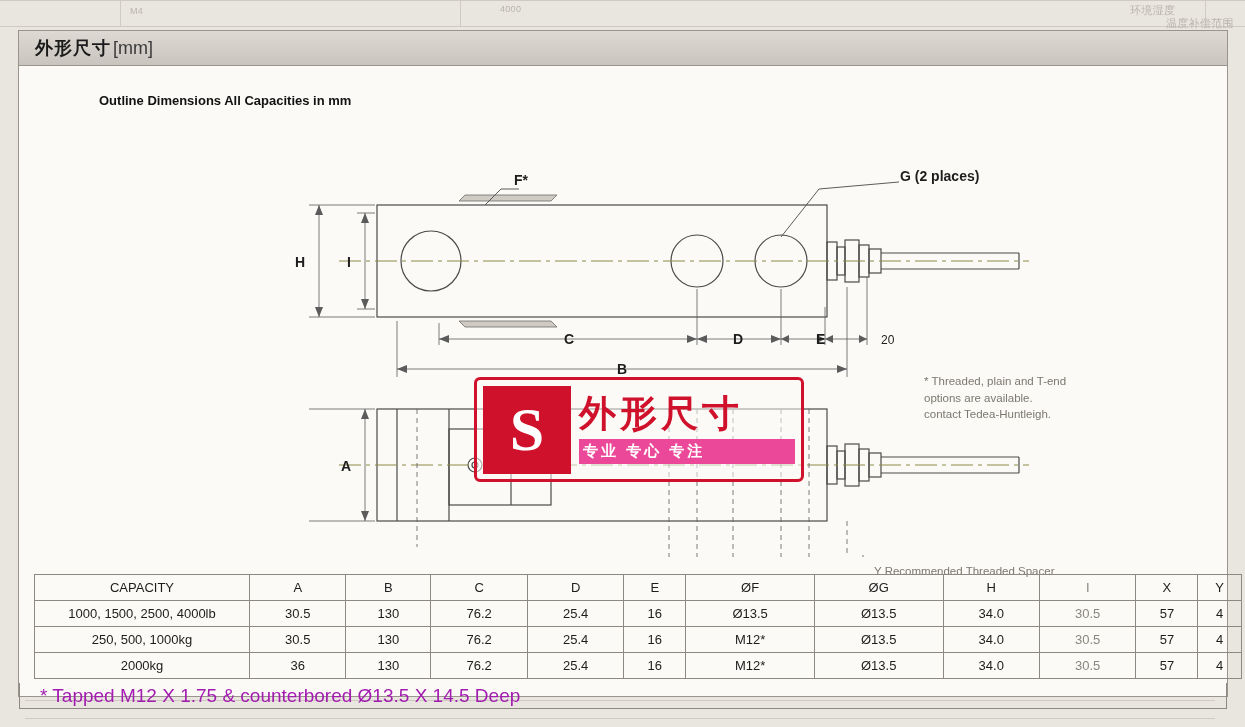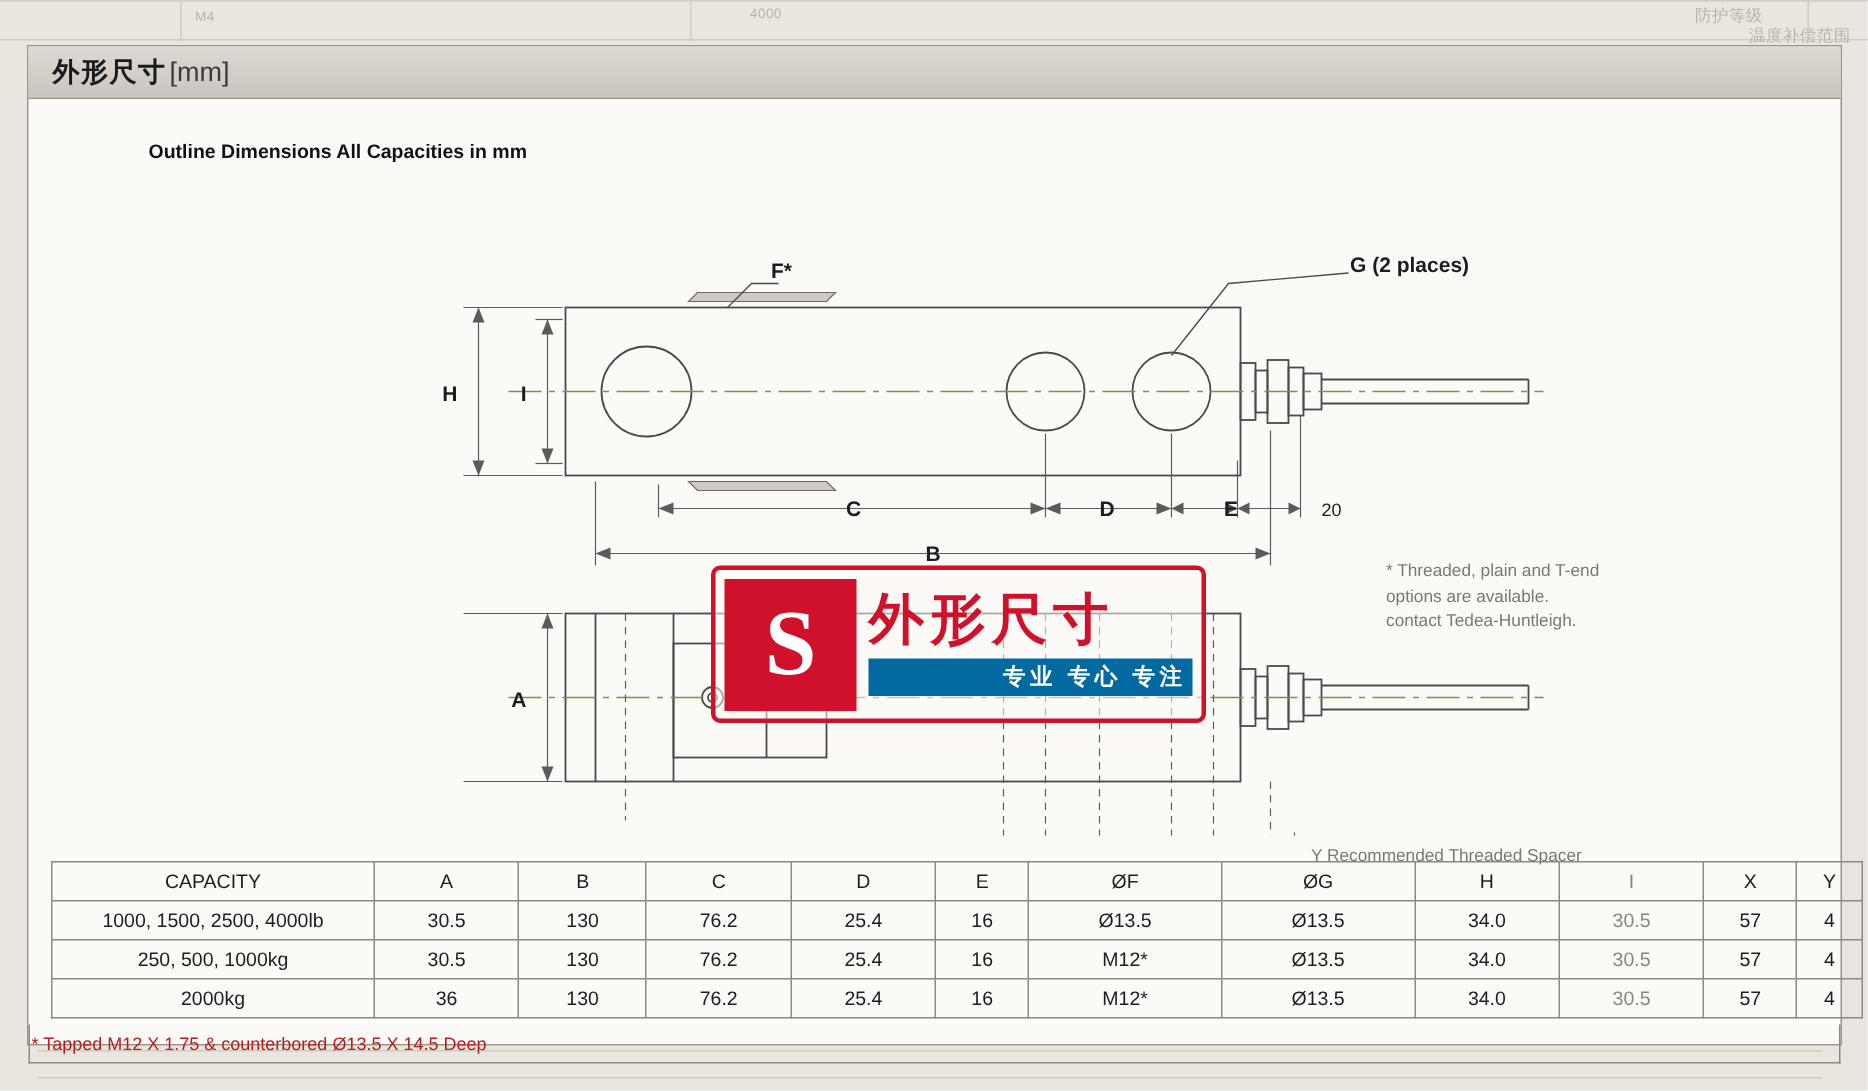--- a/index.html
+++ b/index.html
@@ -55,22 +55,22 @@
     width:88px;height:88px;background:#d0112b;color:#fff;
     font-family:"Liberation Serif",serif;font-weight:bold;font-size:62px;
     display:flex;align-items:center;justify-content:center;flex:0 0 auto;
   }
   .wm-right{flex:1;display:flex;flex-direction:column;justify-content:center;padding-left:8px;}
   .wm-main{
     font-family:"Liberation Serif",serif;font-size:37px;font-weight:bold;
     color:#d0112b;letter-spacing:4px;line-height:1.05;
   }
   .wm-bar{
-    margin-top:5px;background:#0369a1;color:#fff;font-size:15px;font-weight:bold;
-    letter-spacing:3px;padding:3px 4px;text-align:right;
+    margin-top:5px;background:#ec4899;color:#fff;font-size:15px;font-weight:bold;
+    letter-spacing:3px;padding:3px 4px;text-align:left;
   }
 
   
   .note{
     position:absolute;left:905px;top:296px;width:250px;
     font-size:11.5px;color:#7c7870;line-height:1.45;
   }
   .spacer-note{
     position:absolute;left:855px;top:488px;font-size:11.5px;color:#7c7870;
   }
@@ -84,35 +84,35 @@
     border:1px solid #8d8881;text-align:center;height:25px;padding:0 2px;
     font-weight:normal;
   }
   table.dims th{font-size:13px;}
   table.dims td.cap{width:210px;}
   table.dims td.gray{color:#8a867e;}
   table.dims th.gray{color:#8a867e;}
   .footnote{
     position:absolute;left:0;top:652px;width:1208px;height:26px;
     border:1px solid #8d8881;border-top:none;box-sizing:border-box;
-    font-size:12px;color:#b91c1c;display:flex;align-items:center;padding-left:1px;
+    font-size:19px;color:#a21caf;display:flex;align-items:center;padding-left:20px;
   }
 </style>
 </head>
 <body>
 
 <div>
   <div class="ghostline" style="left:0;top:0;width:1245px;height:1px;"></div>
   <div class="ghostline" style="left:0;top:26px;width:1245px;height:1px;"></div>
   <div class="ghostline" style="left:120px;top:0;width:1px;height:27px;"></div>
   <div class="ghostline" style="left:460px;top:0;width:1px;height:27px;"></div>
   <div class="ghostline" style="left:1205px;top:0;width:1px;height:27px;"></div>
   <div class="ghost" style="left:130px;top:6px;">M4</div>
   <div class="ghost" style="left:500px;top:4px;">4000</div>
-  <div class="ghost cn" style="left:1130px;top:3px;">防护等级</div>
+  <div class="ghost cn" style="left:1130px;top:3px;">环境湿度</div>
   <div class="ghost cn" style="left:1166px;top:16px;">温度补偿范围</div>
 
   <div class="ghost" style="left:196px;top:108px;">AA capacities 1000, 1500, 2500, 4000lb</div>
   <div class="ghost cn" style="left:1120px;top:78px;">安装方式</div>
   <div class="ghost cn" style="left:1120px;top:112px;">电气连接</div>
   <div class="ghost cn" style="left:1150px;top:140px;">Y 形式</div>
   <div class="ghost cn" style="left:1120px;top:166px;">密封防护</div>
   <div class="ghost cn" style="left:1120px;top:196px;">防护等级 (2)</div>
   <div class="ghost cn" style="left:1120px;top:222px;">02 - 额定载荷</div>
   <div class="ghost cn" style="left:740px;top:250px;">传感器的安装方式不应该改变</div>

